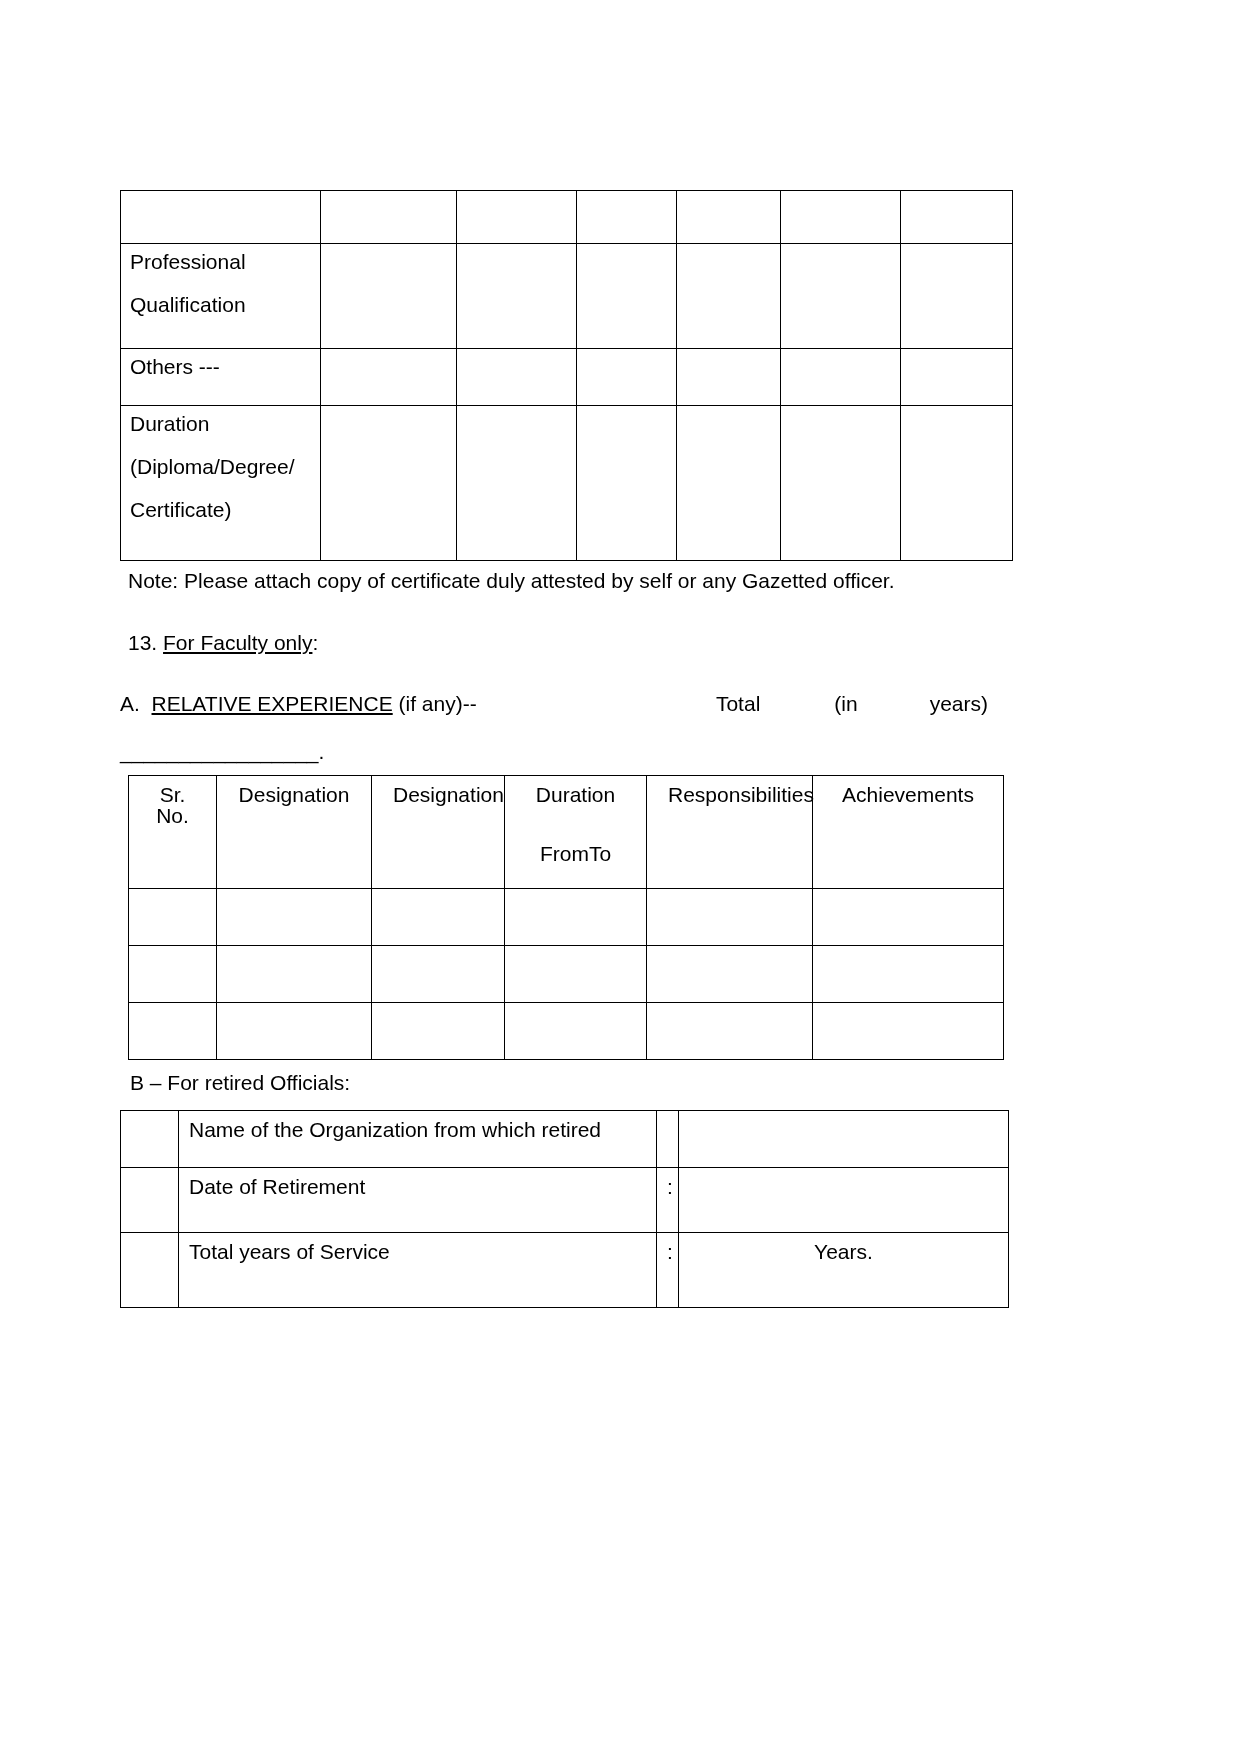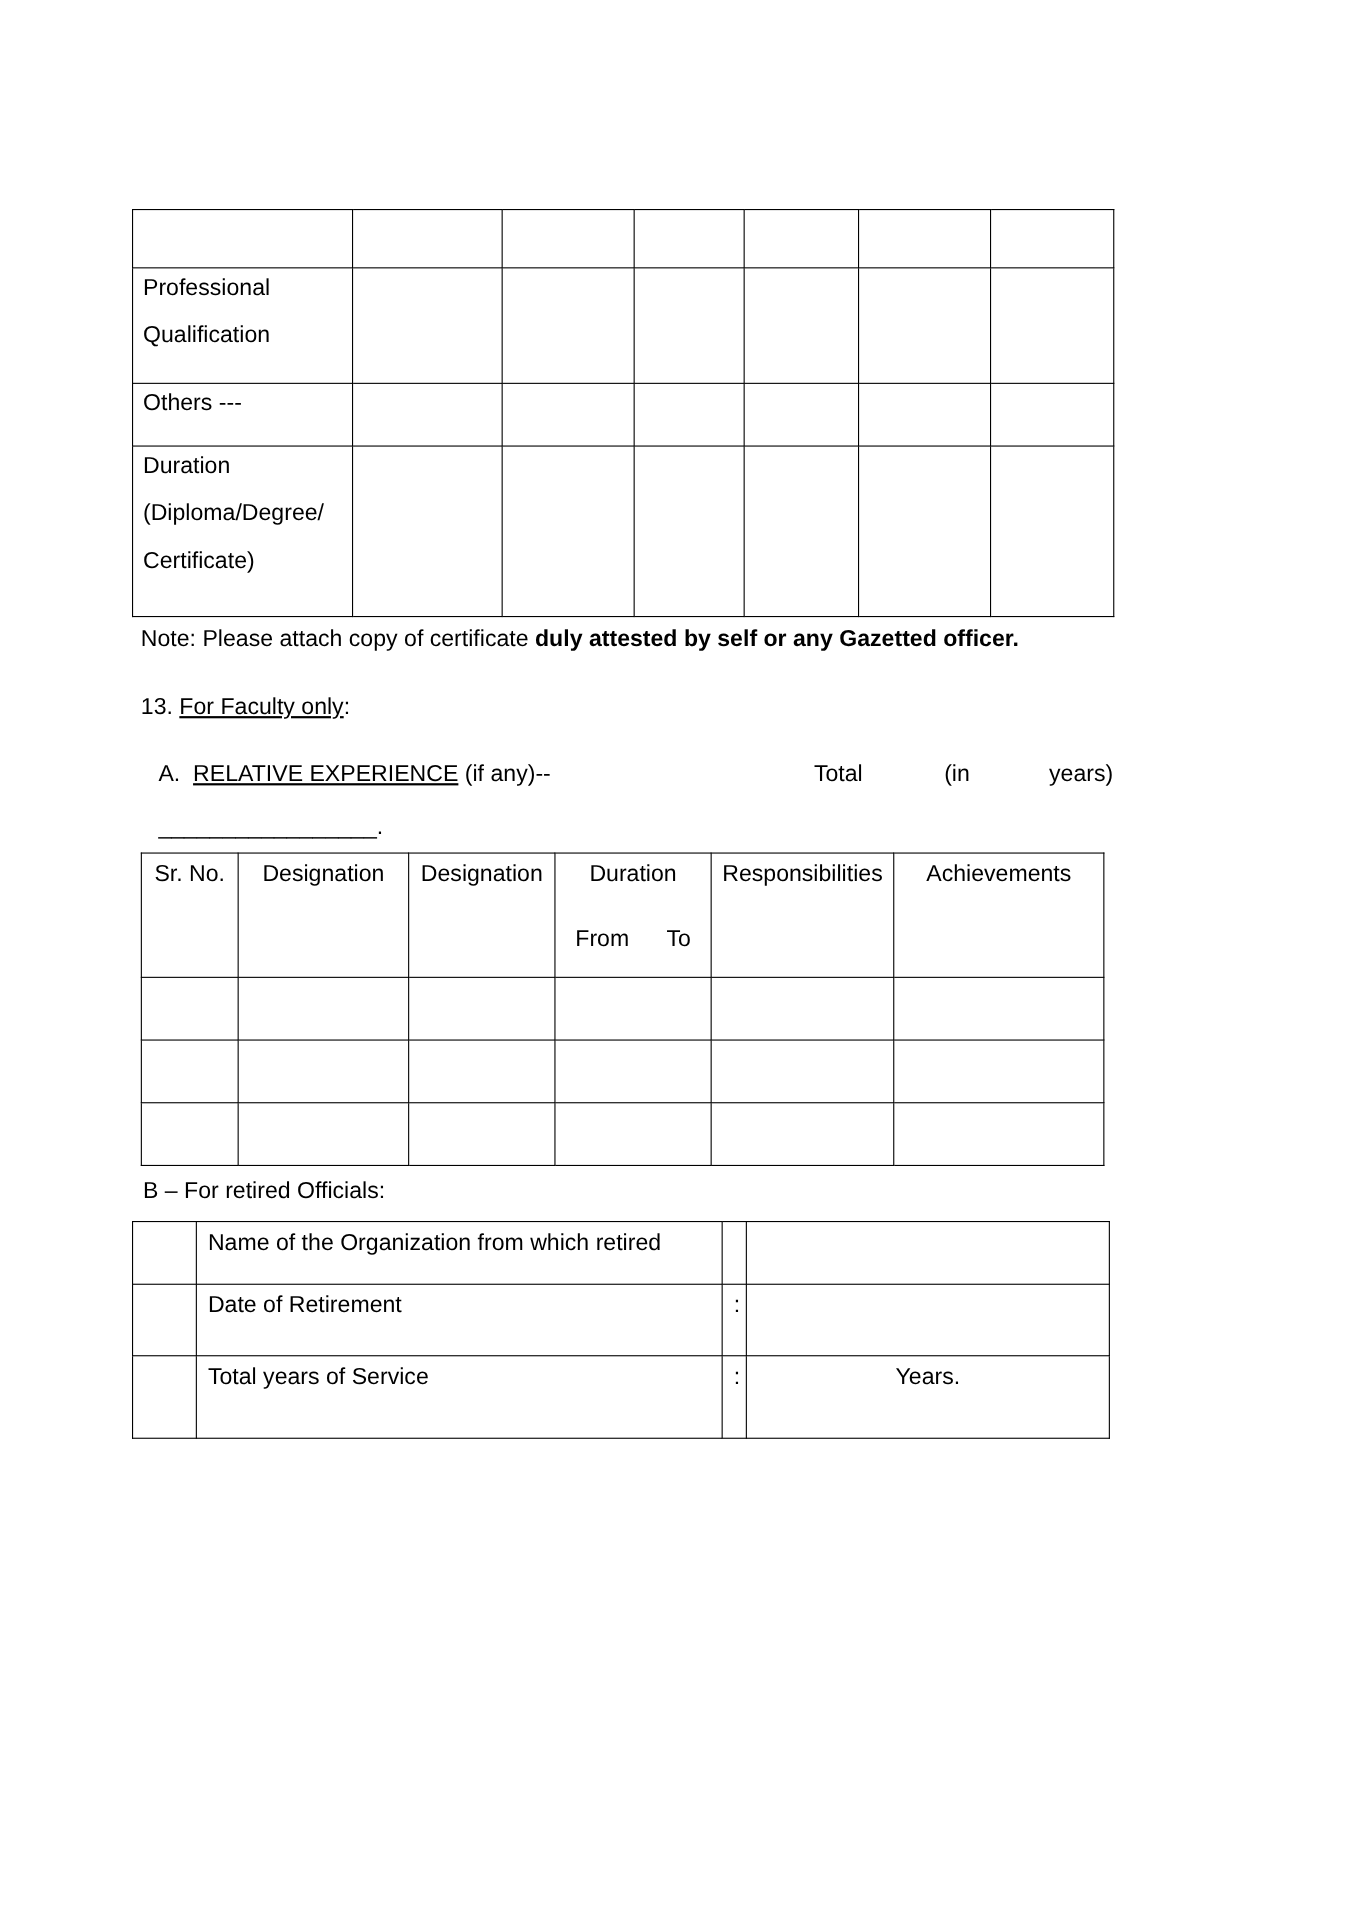--- a/index.html
+++ b/index.html
@@ -68,49 +68,49 @@
   .note {
     margin-top: 9px;
     margin-left: 8px;
   }
   .sec13 {
     margin-top: 40px;
     margin-left: 8px;
   }
   .secA {
     margin-top: 39px;
-    margin-left: 24px;
+    margin-left: 0;
     width: 868px;
   }
   .secA-row {
     display: flex;
     width: 100%;
   }
   .secA-left { white-space: nowrap; }
   .secA-spacer { flex: 1 1 auto; }
   .secA-total { white-space: nowrap; }
   .secA-gap1 { width: 74px; flex: 0 0 auto; }
   .secA-gap2 { width: 72px; flex: 0 0 auto; }
   .secA-line2 {
     margin-top: 26px;
   }
   .secB {
     margin-top: 12px;
     margin-left: 10px;
   }
   u.u { text-decoration: underline; }
-  b.b { font-weight: bold; }
+  b.b { font-weight: normal; }
 
   
   #tbl-experience {
     width: 875px;
     margin-top: 12px;
     margin-left: 8px;
   }
-  #tbl-experience td { text-align: center; padding: 8px 4px; }
+  #tbl-experience td { text-align: center; padding: 8px 21px; }
   #tbl-experience tr.hdr td { height: 96px; vertical-align: top; }
   #tbl-experience tr.body td { height: 40px; }
   .dur-sub {
     display: flex;
     justify-content: space-between;
     padding: 0 14px;
     margin-top: 38px;
   }
 
   

